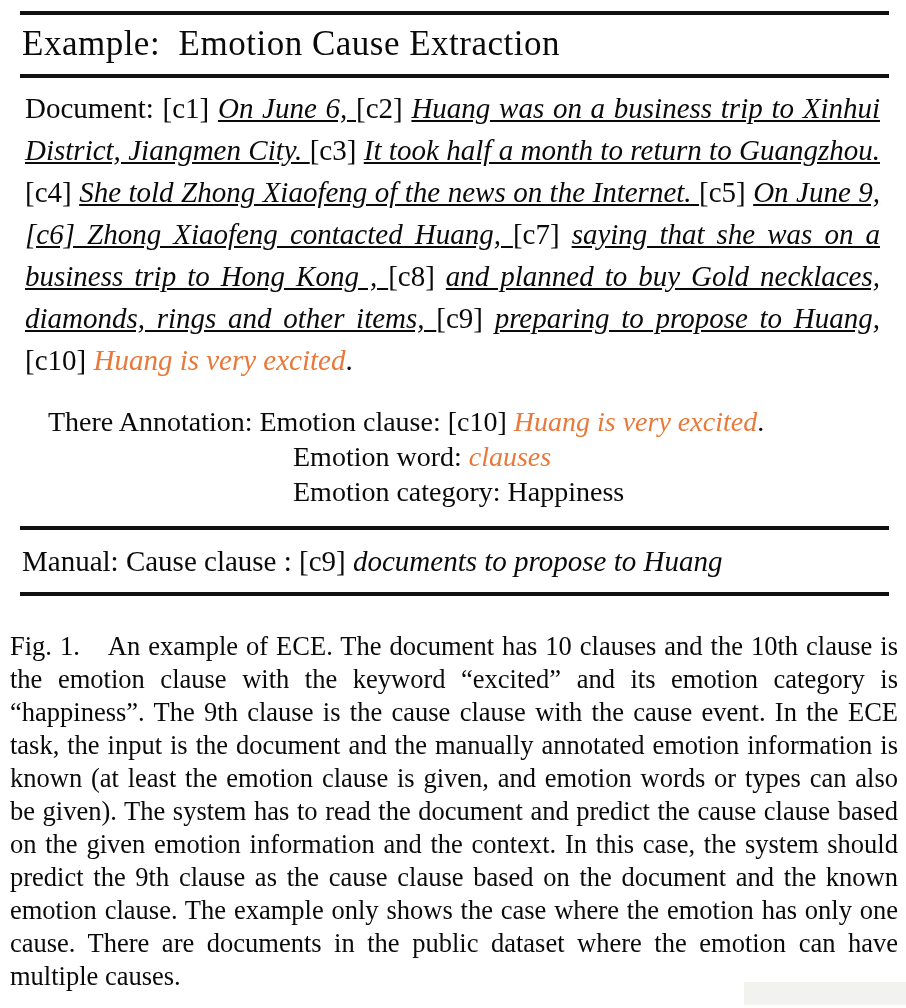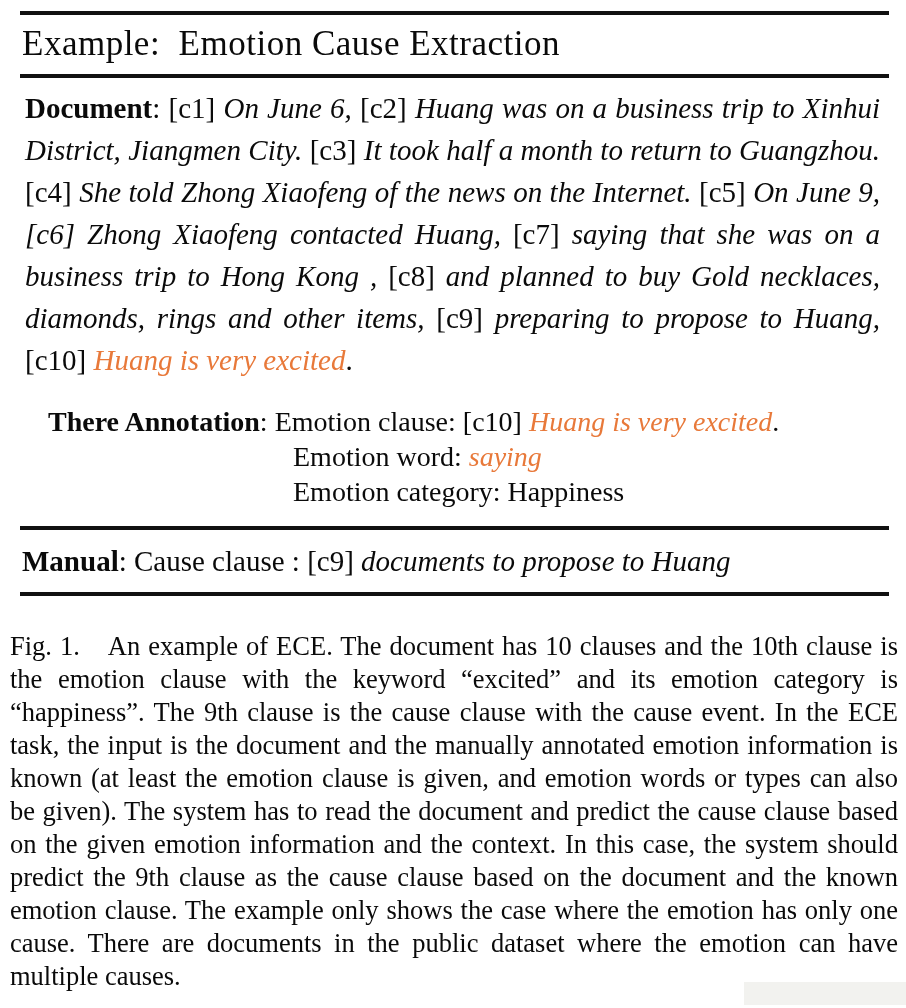--- a/index.html
+++ b/index.html
@@ -30,24 +30,24 @@
     margin: 5px 0 7px 22px;
     white-space: pre;
     letter-spacing: 0.5px;
   }
   .doc-para {
     margin: 9px 26px 0 25px;
     font-size: 29px;
     line-height: 42px;
     text-align: justify;
   }
-  .seg-bold { font-weight: bold; }
+  .seg-bold { font-weight: normal; }
   .seg-normal { font-style: normal; }
   .seg-marker { font-style: normal; }
-  .seg-clause { font-style: italic; }
+  .seg-clause { font-style: italic; text-decoration: underline; }
   .seg-emotion { font-style: italic; }
   .annotation {
     margin: 23px 0 0 48px;
     font-size: 28px;
     line-height: 35px;
   }
   .annotation .cont-line { margin-left: 245px; }
   .emotion-text { font-style: italic; }
   .rule-mid-top { margin-top: 17px; }
   .output-line {
@@ -81,21 +81,21 @@
   <div class="rule rule-top"></div>
 
   <div class="figure-title">Example:  Emotion Cause Extraction</div>
 
   <div class="rule"></div>
 
   <p class="doc-para"><span class="seg-bold">Document</span><span class="seg-normal">: </span><span class="seg-marker">[c1] </span><span class="seg-clause">On June 6, </span><span class="seg-marker">[c2] </span><span class="seg-clause">Huang was on a business trip to Xinhui District, Jiangmen City. </span><span class="seg-marker">[c3] </span><span class="seg-clause">It took half a month to return to Guangzhou. </span><span class="seg-marker">[c4] </span><span class="seg-clause">She told Zhong Xiaofeng of the news on the Internet. </span><span class="seg-marker">[c5] </span><span class="seg-clause">On June 9, </span><span class="seg-clause">[c6] </span><span class="seg-clause">Zhong Xiaofeng contacted Huang, </span><span class="seg-marker">[c7] </span><span class="seg-clause">saying that she was on a business trip to Hong Kong , </span><span class="seg-marker">[c8] </span><span class="seg-clause">and planned to buy Gold necklaces, diamonds, rings and other items, </span><span class="seg-marker">[c9] </span><span class="seg-clause">preparing to propose to Huang, </span><span class="seg-marker">[c10] </span><span class="seg-emotion" style="color: rgb(232, 121, 58);">Huang is very excited</span><span class="seg-normal">.</span></p>
 
   <div class="annotation">
     <div><span class="seg-bold">There Annotation</span><span>: Emotion clause: [c10] </span><span class="emotion-text" style="color: rgb(232, 121, 58);">Huang is very excited</span><span>.</span></div>
-    <div class="cont-line"><span>Emotion word: </span><span class="emotion-text" style="color: rgb(232, 121, 58);">saying</span></div>
+    <div class="cont-line"><span>Emotion word: </span><span class="emotion-text" style="color: rgb(232, 121, 58);">clauses</span></div>
     <div class="cont-line">Emotion category: Happiness</div>
   </div>
 
   <div class="rule rule-mid-top"></div>
 
   <div class="output-line"><span class="seg-bold">Manual</span><span>: Cause clause : [c9] </span><span class="cause-italic">documents to propose to Huang</span></div>
 
   <div class="rule"></div>
 
   <p class="caption"><span class="fig-label">Fig. 1.</span><span>An example of ECE. The document has 10 clauses and the 10th clause is the emotion clause with the keyword “excited” and its emotion category is “happiness”. The 9th clause is the cause clause with the cause event. In the ECE task, the input is the document and the manually annotated emotion information is known (at least the emotion clause is given, and emotion words or types can also be given). The system has to read the document and predict the cause clause based on the given emotion information and the context. In this case, the system should predict the 9th clause as the cause clause based on the document and the known emotion clause. The example only shows the case where the emotion has only one cause. There are documents in the public dataset where the emotion can have multiple causes.</span></p>

